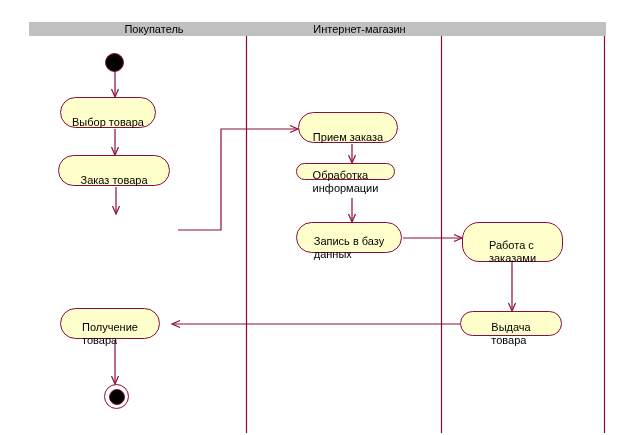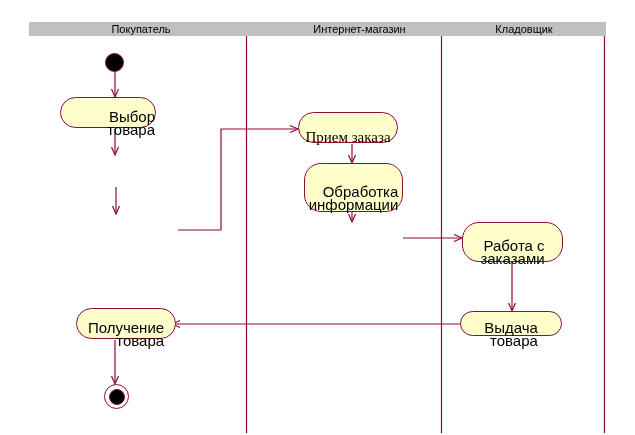--- a/index.html
+++ b/index.html
@@ -12,63 +12,62 @@
   *{box-sizing:border-box;margin:0;padding:0;}
   html,body{width:635px;height:435px;background:var(--color-canvas);overflow:hidden;}
   body{font-family:"Liberation Sans","DejaVu Sans",sans-serif;color:var(--color-text);}
   .diagram{position:relative;width:635px;height:435px;}
 
   
   .lane-header-bar{position:absolute;left:29px;top:22px;width:577px;height:14px;
     background:var(--color-header_bg);display:flex;}
   .lane-title{position:absolute;top:0;height:14px;line-height:14px;text-align:center;
     font-size:11px;color:var(--color-text);white-space:nowrap;}
-  .lane-title.l1{left:0;width:218px;padding-left:6px;}
+  .lane-title.l1{left:13px;width:218px;padding-left:6px;}
   .lane-title.l2{left:233px;width:195px;}
   .lane-title.l3{left:413px;width:164px;}
 
   
   svg.wires{position:absolute;left:0;top:0;width:635px;height:435px;}
   .lane-line{stroke:var(--color-accent);stroke-width:1.2;}
   .wire{stroke:var(--color-accent);stroke-width:1.2;fill:none;}
   .head{stroke:var(--color-accent);stroke-width:1.2;fill:none;}
 
   
   .node{position:absolute;background:var(--color-node_fill);
     border:1.5px solid var(--color-accent);border-radius:17px;
     display:flex;align-items:center;justify-content:center;}
-  .node-label{font-size:15px;line-height:13px;text-align:right;white-space:pre-line;margin-top:20px;}
+  .node-label{font-size:11px;line-height:13px;text-align:left;white-space:pre-line;margin-top:20px;}
 
   .n-vybor{left:60px;top:97px;width:96px;height:31px;}
   .n-zakaz{left:58px;top:155px;width:112px;height:31px;}
   .n-oplata{left:58px;top:214px;width:120px;height:31px;}
-  .n-priem{left:298px;top:112px;width:100px;height:31px;font-family:Liberation Serif, serif;}
-  .n-obrabotka{left:304px;top:163px;width:99px;height:49px;}
+  .n-priem{left:298px;top:112px;width:100px;height:31px;}
+  .n-obrabotka{left:296px;top:163px;width:99px;height:17px;}
   .n-zapis{left:296px;top:222px;width:106px;height:31px;}
   .n-rabota{left:462px;top:222px;width:101px;height:40px;}
   .n-vydacha{left:460px;top:311px;width:102px;height:25px;}
-  .n-poluchenie{left:76px;top:308px;width:100px;height:31px;}
+  .n-poluchenie{left:60px;top:308px;width:100px;height:31px;}
 
   
   .start-node{position:absolute;left:105px;top:53px;width:19px;height:19px;border-radius:50%;
     background:#000;border:1.5px solid var(--color-accent);}
   .final-node{position:absolute;left:104px;top:384px;width:25px;height:25px;border-radius:50%;
     border:1.2px solid var(--color-accent);display:flex;align-items:center;justify-content:center;}
   .final-node .dot{width:16px;height:16px;border-radius:50%;background:#000;
     border:1.5px solid var(--color-accent);}
 </style>
 </head>
 <body>
 
 <div class="diagram">
 
   <div class="lane-header-bar">
     <div class="lane-title l1">Покупатель</div>
     <div class="lane-title l2">Интернет-магазин</div>
-    <div class="lane-title l3">Кладовщик</div>
   </div>
 
   <svg class="wires" viewBox="0 0 635 435">
     <line class="lane-line" x1="246.5" y1="36" x2="246.5" y2="433"></line>
     <line class="lane-line" x1="441.5" y1="36" x2="441.5" y2="433"></line>
     <line class="lane-line" x1="604.5" y1="36" x2="604.5" y2="433"></line>
 
     <g>
       <polyline class="wire" points="115,71 115,96"></polyline>
       <polyline class="head" points="111.5,89 115,97 118.5,89"></polyline>
@@ -109,26 +108,33 @@
       <polyline class="wire" points="115,340 115,383"></polyline>
       <polyline class="head" points="111.5,376 115,384 118.5,376"></polyline>
     </g>
   </svg>
 
   <div class="start-node"></div>
 
   <div class="node n-vybor">
     <span class="node-label">Выбор товара</span>
   </div>
+  <div class="node n-zakaz">
+    <span class="node-label">Заказ товара</span>
+  </div>
   <div class="node n-priem">
     <span class="node-label">Прием заказа</span>
   </div>
   <div class="node n-obrabotka">
     <span class="node-label">Обработка
 информации</span>
+  </div>
+  <div class="node n-zapis">
+    <span class="node-label">Запись в базу
+данных</span>
   </div>
   <div class="node n-rabota">
     <span class="node-label">Работа с
 заказами</span>
   </div>
   <div class="node n-vydacha">
     <span class="node-label">Выдача
 товара</span>
   </div>
   <div class="node n-poluchenie">

